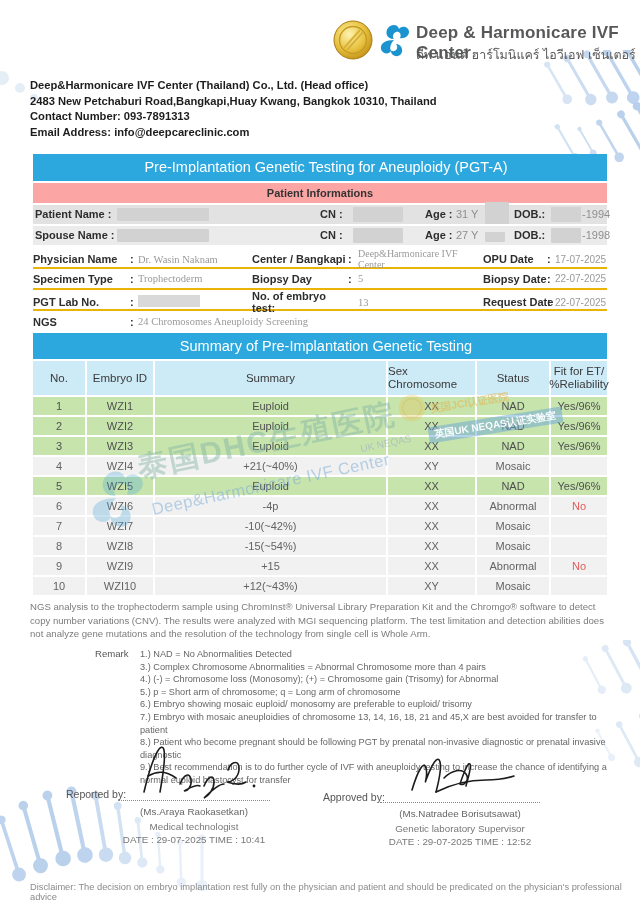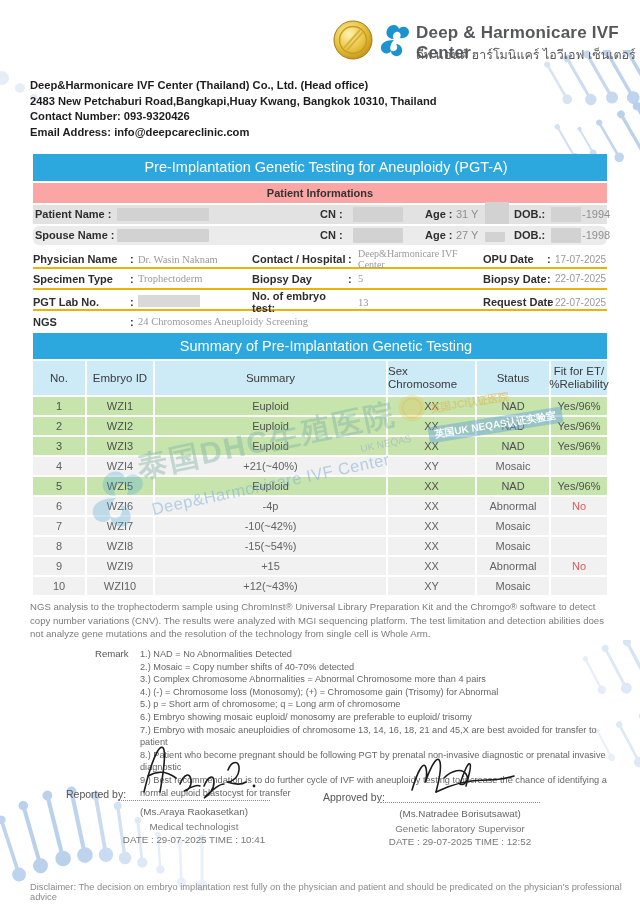--- a/index.html
+++ b/index.html
@@ -20,21 +20,21 @@
   
   .bar-blue { position:absolute; left:33px; width:574px; background:#2CA8DF; color:#fff; text-align:center;padding-left:12px; }
   .bar-title { top:154px; height:27px; line-height:27px; font-size:14.5px; }
   .bar-summary { top:333px; height:26px; line-height:26px; font-size:14.5px; }
   .bar-light { position:absolute; left:33px; top:183px; width:574px; height:20px; background:#fca5a5; color:#333;
                text-align:center; font-size:11px; font-weight:700; line-height:20px; }
 
   
   .prow { position:absolute; left:33px; width:574px; height:19px; font-size:11px; }
   .prow1 { top:205px; background:#e2e2e2; }
-  .prow2 { top:226px; background:#ebebeb;border-radius:6px; }
+  .prow2 { top:226px; background:#ebebeb; }
   .prow span { position:absolute; top:3px; }
   .plabel { font-weight:700; color:#2e2e2e; }
   .pval { color:#8f8f8f; }
   .redact { position:absolute; background:#d2d2d2; border-radius:1px; }
 
   
   .info { position:absolute; left:33px; top:248px; width:574px; }
   .irow { display:grid; grid-template-columns:97px 8px 114px 96px 10px 125px 64px 8px 52px;
           height:21px; align-items:center; border-bottom:2px solid #eab308; font-size:11px; }
   .irow .lb { font-weight:700; color:#2e2e2e; }
@@ -164,21 +164,21 @@
         <path d="M18 20 C10 20 4 23 5 29 C6 34 13 35 15 31 C15 36 22 38 25 34 C28 30 25 24 20 24 C23 28 20 32 16 31 C13 30 14 24 18 20 Z"></path>
       </g>
     </svg>
 
     <div class="org-name">Deep &amp; Harmonicare IVF Center</div>
     <div class="org-thai">ดีพ แอนด์ ฮาร์โมนิแคร์ ไอวีเอฟ เซ็นเตอร์</div>
 
     <div class="address">
       <div>Deep&amp;Harmonicare IVF Center (Thailand) Co., Ltd. (Head office)</div>
       <div>2483 New Petchaburi Road,Bangkapi,Huay Kwang, Bangkok 10310, Thailand</div>
-      <div>Contact Number: 093-9320426</div>
+      <div>Contact Number: 093-7891313</div>
       <div>Email Address: info@deepcareclinic.com</div>
     </div>
 
     <div class="bar-blue bar-title">Pre-Implantation Genetic Testing for Aneuploidy (PGT-A)</div>
     <div class="bar-light">Patient Informations</div>
 
     <div class="prow prow1">
       <span class="plabel" style="left:2px">Patient Name :</span>
       <span class="redact" style="left:84px; top:3px; width:92px; height:13px;"></span>
       <span class="plabel" style="left:287px">CN :</span>
@@ -202,21 +202,21 @@
       <span class="plabel" style="left:481px">DOB.:</span>
       <span class="redact" style="left:518px; top:2px; width:30px; height:15px;"></span>
       <span class="pval" style="left:549px">-1998</span>
     </div>
 
     <div class="info">
       <div class="irow">
         <span class="lb">Physician Name</span>
         <span class="cl">:</span>
         <span class="vl">Dr. Wasin Naknam</span>
-        <span class="lb">Contact / Hospital</span>
+        <span class="lb">Center / Bangkapi</span>
         <span class="cl">:</span>
         <span class="vl" style="font-size:10px">Deep&amp;Harmonicare IVF Center</span>
         <span class="lb">OPU Date</span>
         <span class="cl">:</span>
         <span class="vr">17-07-2025</span>
       </div>
       <div class="irow">
         <span class="lb">Specimen Type</span>
         <span class="cl">:</span>
         <span class="vl">Trophectoderm</span>
@@ -326,21 +326,20 @@
       <div class="cell rcell plain">+12(~43%)</div>
       <div class="cell rcell plain">XY</div>
       <div class="cell rcell plain">Mosaic</div>
       <div class="cell rcell plain"></div>
     </div>
 
     <div class="ngs-note">NGS analysis to the trophectoderm sample using ChromInst® Universal Library Preparation Kit and the Chromgo® software to detect copy number variations (CNV). The results were analyzed with MGI sequencing platform. The test limitation and detection abilities does not analyze gene mutations and the resolution of the technology from single cell is Whole Arm.</div>
     <div class="remark-label">Remark</div>
     <div class="remarks">
       <div>1.) NAD = No Abnormalities Detected</div>
-      <div>2.) Mosaic = Copy number shifts of 40-70% detected</div>
       <div>3.) Complex Chromosome Abnormalities = Abnormal Chromosome more than 4 pairs</div>
       <div>4.) (-) = Chromosome loss (Monosomy); (+) = Chromosome gain (Trisomy) for Abnormal</div>
       <div>5.) p = Short arm of chromosome; q = Long arm of chromosome</div>
       <div>6.) Embryo showing mosaic euploid/ monosomy are preferable to euploid/ trisomy</div>
       <div>7.) Embryo with mosaic aneuploidies of chromosome 13, 14, 16, 18, 21 and 45,X are best avoided for transfer to patient</div>
       <div>8.) Patient who become pregnant should be following PGT by prenatal non-invasive diagnostic or prenatal invasive diagnostic</div>
       <div>9.) Best recommendation is to do further cycle of IVF with aneuploidy testing to increase the chance of identifying a normal euploid blastocyst for transfer</div>
     </div>
 
     <svg class="sigsvg" style="left:138px; top:740px;" width="125" height="60" viewBox="0 0 125 60">

